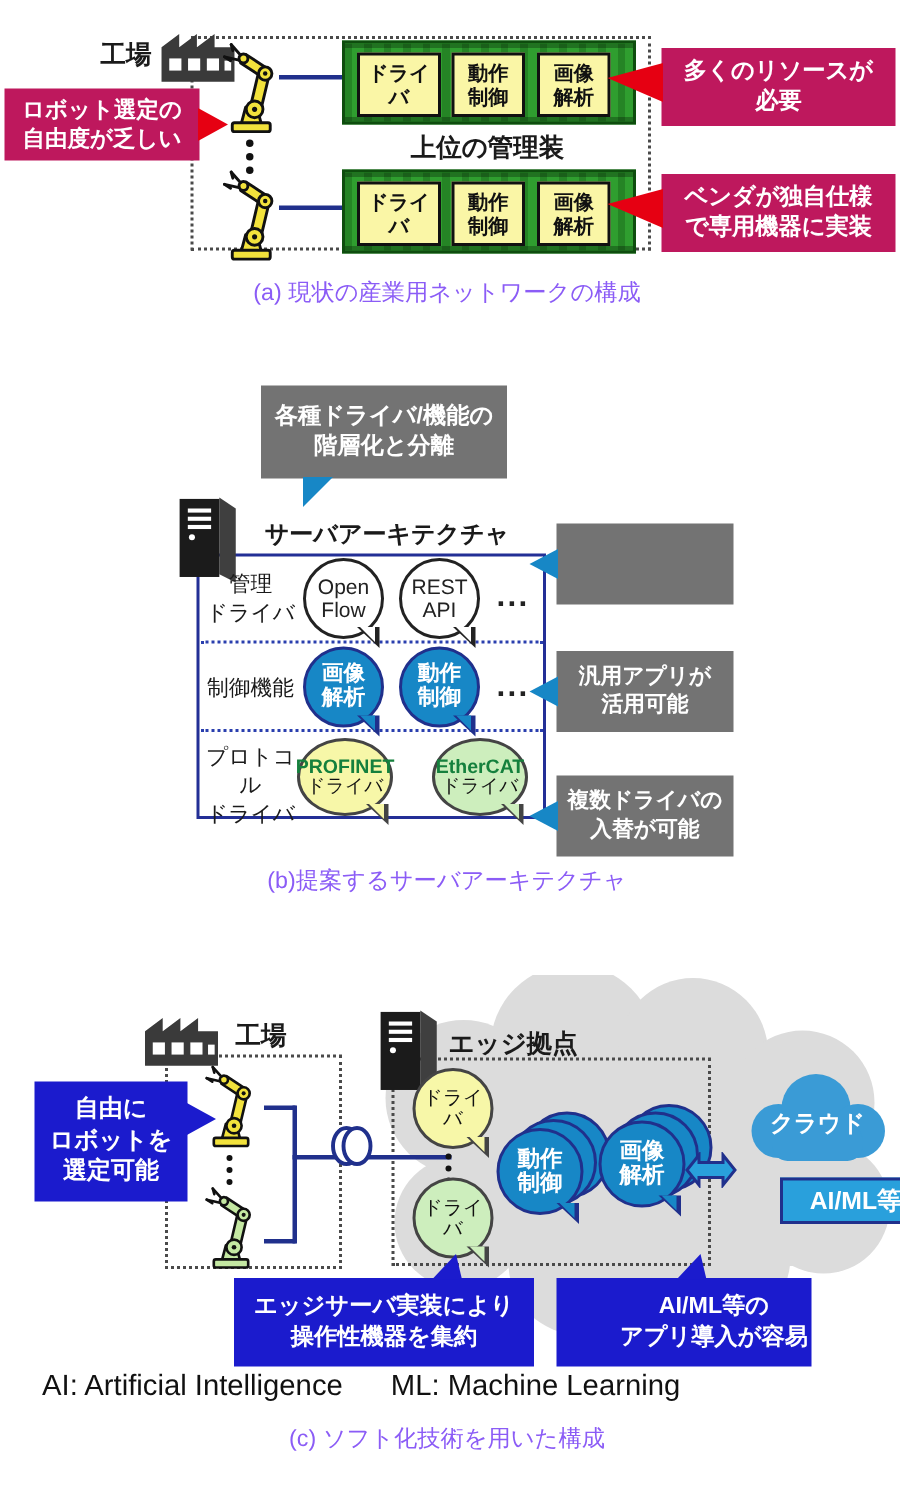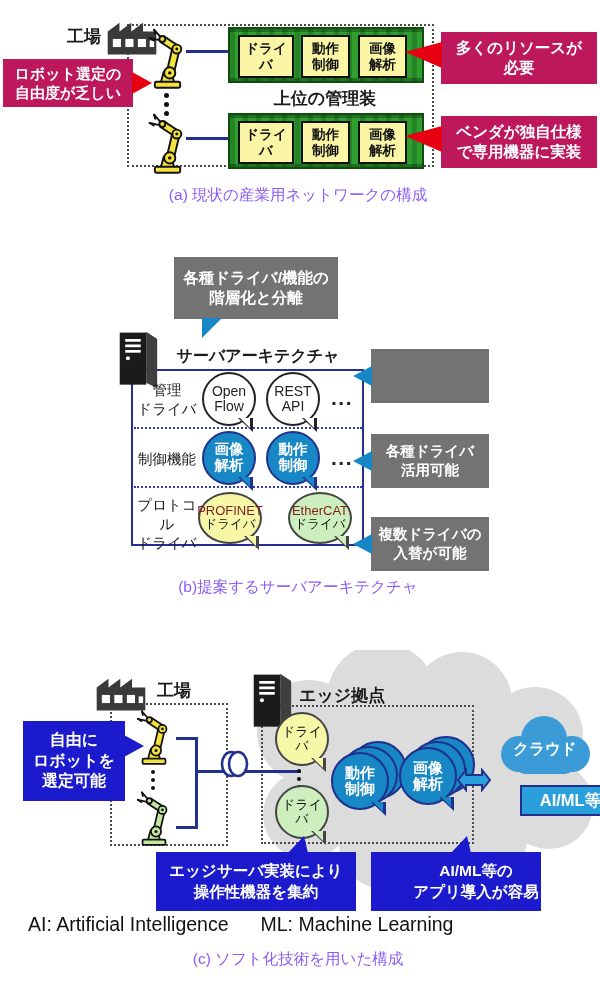--- a/index.html
+++ b/index.html
@@ -51,21 +51,21 @@
             text-align: center; line-height: 1.1; z-index: 3; }
   .bubble .b-txt { white-space: pre-line; }
   .tail-o { position: absolute; width: 0; height: 0; right: 1px; bottom: -8px;
             border-left: 15px solid transparent; border-top: 14px solid var(--bdc); }
   .tail-i { position: absolute; width: 0; height: 0; right: 4px; bottom: -4px;
             border-left: 10px solid transparent; border-top: 10px solid var(--bgc); }
   .bubble.white  { --bgc: #ffffff; --bdc: #222222; color: #222; font-size: 14px; }
   .bubble.blue   { --bgc: #1787c6; --bdc: #20308c; color: #fff; font-size: 14.5px; font-weight: bold; }
   .bubble.yellow { --bgc: #f7f7a8; --bdc: #444444; color: #111; }
   .bubble.green  { --bgc: #cdeebd; --bdc: #444444; color: #111; }
-  .b-name { font-size: 13px; white-space: nowrap; color: #7f1d1d; }
+  .b-name { font-size: 13px; white-space: nowrap; color: #15803d; font-weight: bold; }
   .b-sub  { font-size: 12.5px; color: #111; }
   .bubble.driver { font-size: 13px; color: #111; }
 
   
   .arch-box { position: absolute; border: 2.5px solid #232f96; background: transparent; z-index: 1; }
   .dotsep { position: absolute; border-top: 2px dotted #2a3fae; z-index: 1; }
   .row-label { position: absolute; width: 66px; text-align: center; color: #1a1a1a; font-size: 14.5px;
                line-height: 1.3; white-space: pre-line; z-index: 2; }
   .ellipsis { position: absolute; color: #222; font-size: 21px; font-weight: bold; letter-spacing: 1.5px; z-index: 2; }
 
@@ -244,21 +244,21 @@
       <span class="b-name">EtherCAT</span>
       <span class="b-sub">ドライバ</span>
     </div>
     <span class="ellipsis" style="left:331px; top:502px;">...</span>
 
     <div class="callout cyan" style="left:371px; top:349px; width:118px; height:54px; font-size:14.5px;">
       <i class="arr arr-left-sm" style="top:17px;"></i>
     </div>
     <div class="callout cyan" style="left:371px; top:434px; width:118px; height:54px; font-size:14.5px;">
       <i class="arr arr-left-sm" style="top:17px;"></i>
-      <span class="c-txt">各種ドライバ
+      <span class="c-txt">汎用アプリが
 活用可能</span>
     </div>
     <div class="callout cyan" style="left:371px; top:517px; width:118px; height:54px; font-size:14.5px;">
       <i class="arr arr-left-sm" style="top:17px;"></i>
       <span class="c-txt">複数ドライバの
 入替が可能</span>
     </div>
 
     <div class="caption" style="top:577px;">(b)提案するサーバアーキテクチャ</div>
   </div>

